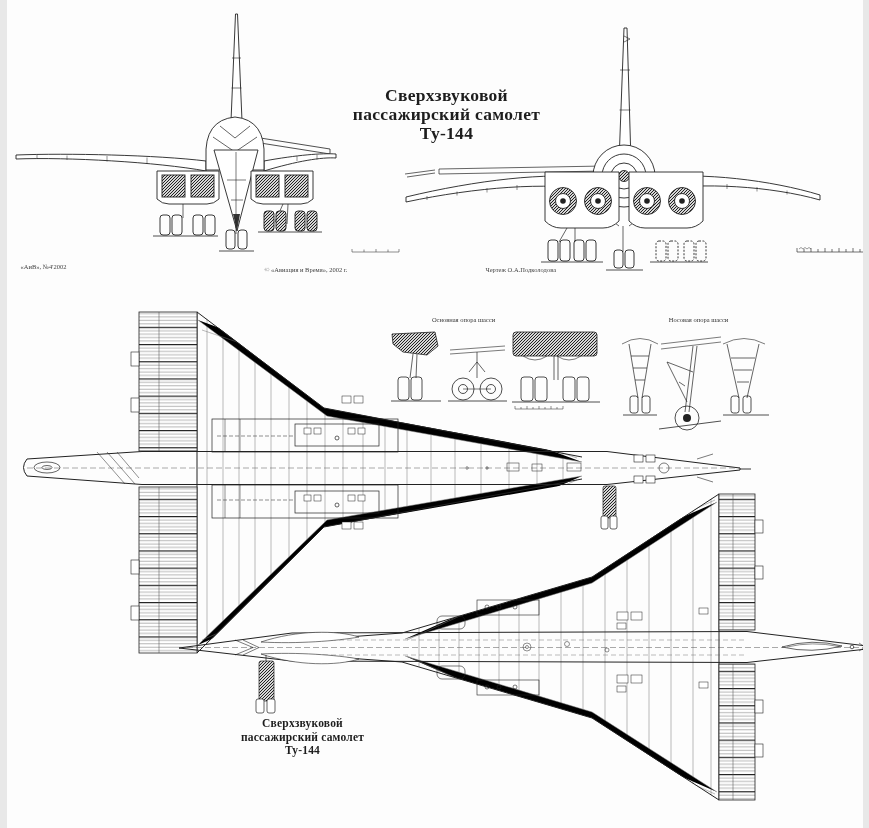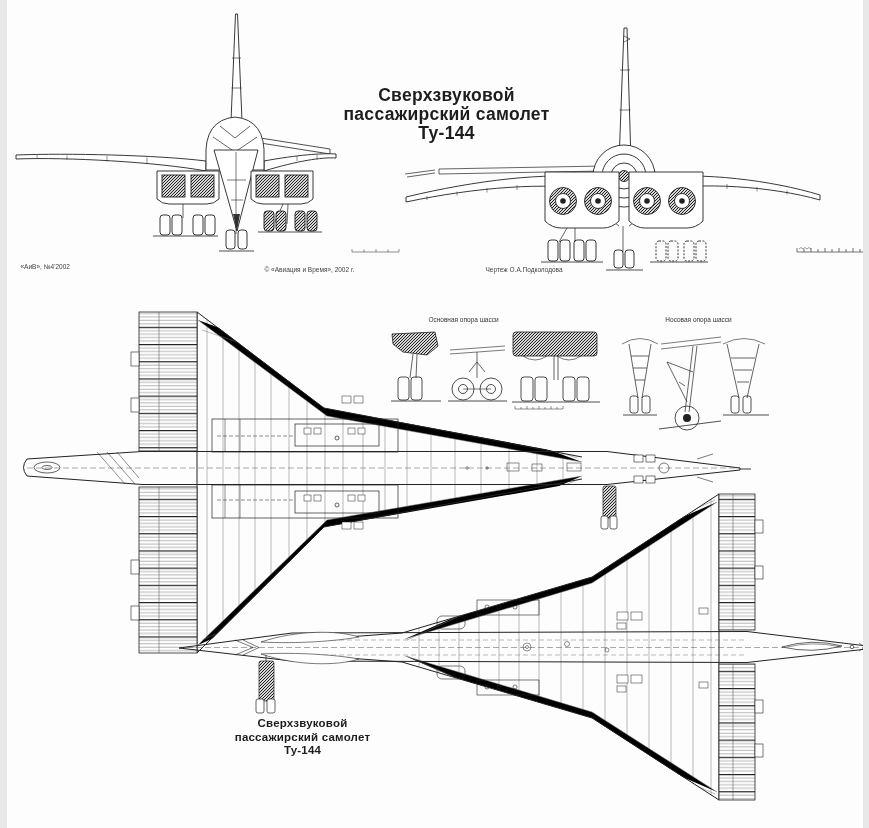--- a/index.html
+++ b/index.html
@@ -1,18 +1,18 @@
 <!DOCTYPE html>
 <html><head>
 <meta charset="utf-8">
 <style>
   html,body{margin:0;padding:0;background:#e8e8e8;}
   .page{
     position:relative;width:856px;height:828px;background:#fdfdfd;
-    font-family:Liberation Sans, sans-serif;color:#1d1d1d;overflow:hidden;
+    font-family:Liberation Serif, serif;color:#1d1d1d;overflow:hidden;
     margin:0 auto;
   }
   .page svg{position:absolute;left:0;top:0;}
   .cap{position:absolute;text-align:center;}
   .title-main{
     left:280px;top:86px;width:320px;font-size:17.5px;font-weight:bold;
     line-height:19px;letter-spacing:.3px;
   }
   .title-bottom{
     left:176px;top:717px;width:240px;font-size:11.5px;font-weight:bold;

